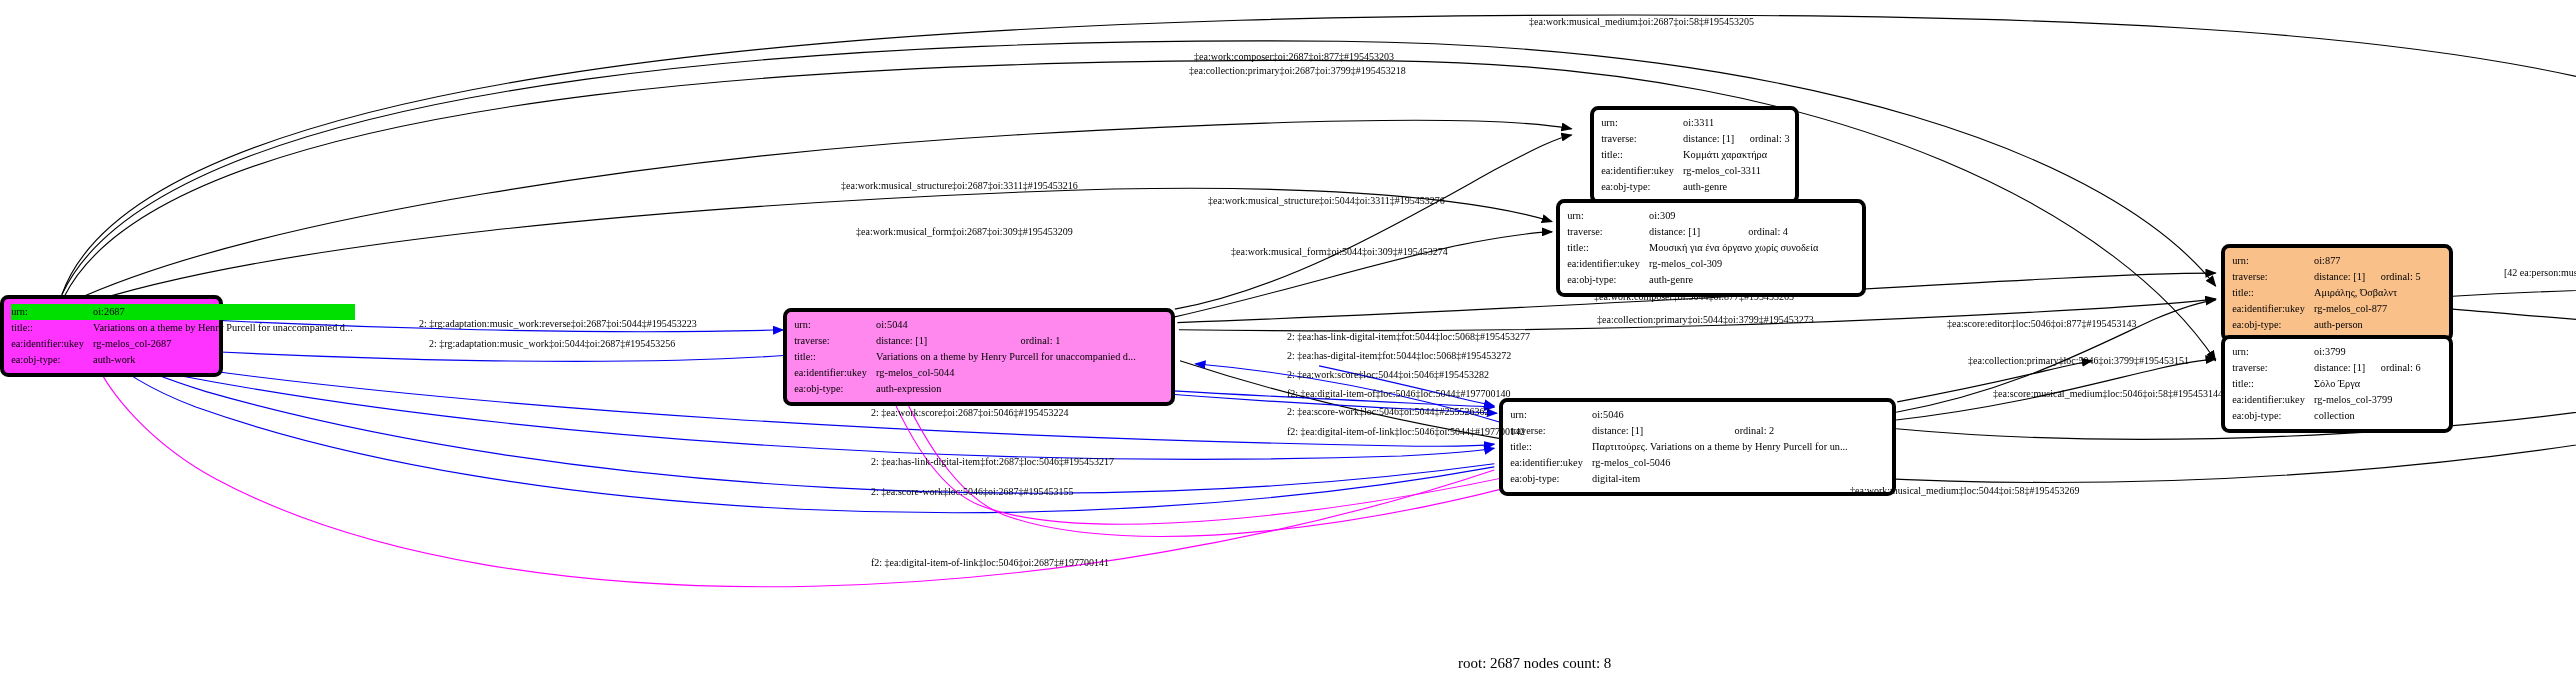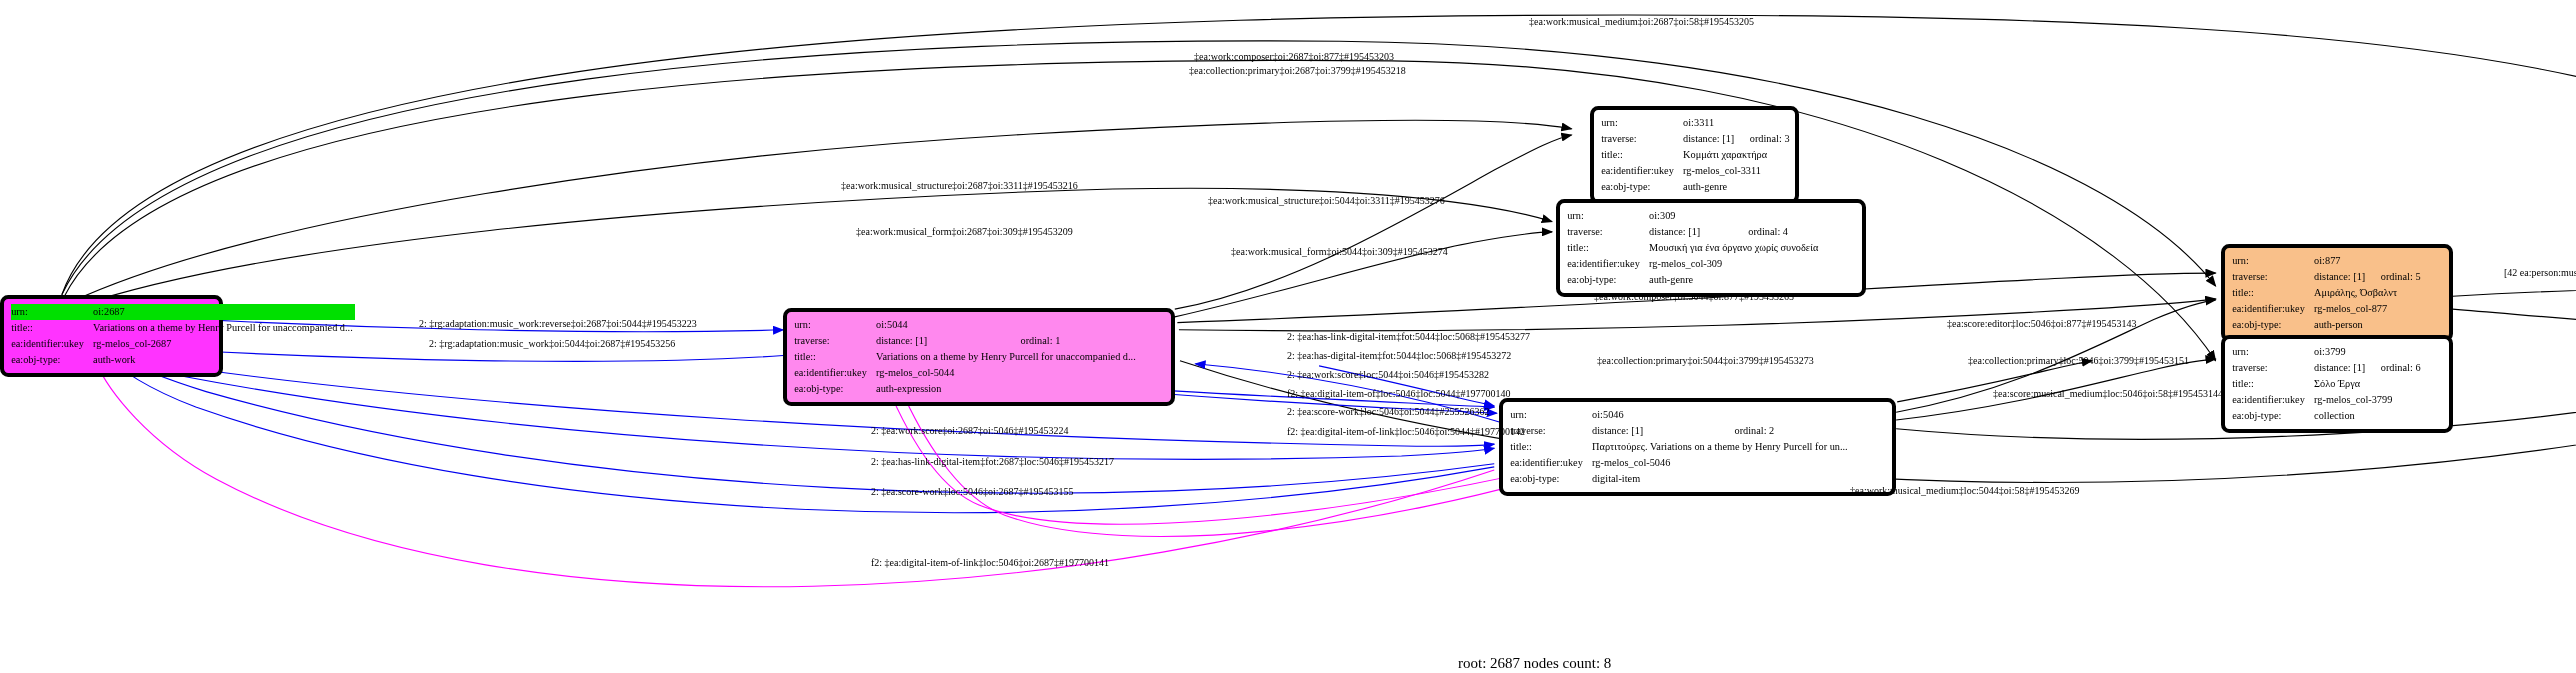--- a/index.html
+++ b/index.html
@@ -336,27 +336,27 @@
   <div class="elabel" style="left:411px;top:318px;margin-left:8px;">2: ‡rg:adaptation:music_work:reverse‡oi:2687‡oi:5044‡#195453223</div>
   <div class="elabel" style="left:429px;top:338px;">2: ‡rg:adaptation:music_work‡oi:5044‡oi:2687‡#195453256</div>
 
   <div class="elabel" style="left:1287px;top:331px;text-align:right;">2: ‡ea:has-link-digital-item‡fot:5044‡loc:5068‡#195453277</div>
   <div class="elabel" style="left:1287px;top:350px;">2: ‡ea:has-digital-item‡fot:5044‡loc:5068‡#195453272</div>
   <div class="elabel" style="left:1287px;top:369px;">2: ‡ea:work:score‡loc:5044‡oi:5046‡#195453282</div>
   <div class="elabel" style="left:1287px;top:388px;">f2: ‡ea:digital-item-of‡loc:5046‡loc:5044‡#197700140</div>
   <div class="elabel" style="left:1287px;top:406px;">2: ‡ea:score-work‡loc:5046‡oi:5044‡#255526362</div>
   <div class="elabel" style="left:1287px;top:426px;">f2: ‡ea:digital-item-of-link‡loc:5046‡oi:5044‡#197700142</div>
 
-  <div class="elabel" style="left:871px;top:407px;margin-top:18px;">2: ‡ea:work:score‡oi:2687‡oi:5046‡#195453224</div>
+  <div class="elabel" style="left:871px;top:407px;">2: ‡ea:work:score‡oi:2687‡oi:5046‡#195453224</div>
   <div class="elabel" style="left:871px;top:456px;">2: ‡ea:has-link-digital-item‡fot:2687‡loc:5046‡#195453217</div>
   <div class="elabel" style="left:871px;top:486px;">2: ‡ea:score-work‡loc:5046‡oi:2687‡#195453155</div>
   <div class="elabel" style="left:871px;top:557px;">f2: ‡ea:digital-item-of-link‡loc:5046‡oi:2687‡#197700141</div>
 
   <div class="elabel" style="left:1594px;top:291px;">‡ea:work:composer‡oi:5044‡oi:877‡#195453265</div>
-  <div class="elabel" style="left:1597px;top:314px;margin-top:41px;">‡ea:collection:primary‡oi:5044‡oi:3799‡#195453273</div>
+  <div class="elabel" style="left:1597px;top:314px;">‡ea:collection:primary‡oi:5044‡oi:3799‡#195453273</div>
   <div class="elabel" style="left:1947px;top:318px;">‡ea:score:editor‡loc:5046‡oi:877‡#195453143</div>
   <div class="elabel" style="left:1953px;top:355px;margin-left:15px;">‡ea:collection:primary‡loc:5046‡oi:3799‡#195453151</div>
   <div class="elabel" style="left:1993px;top:388px;">‡ea:score:musical_medium‡loc:5046‡oi:58‡#195453144</div>
   <div class="elabel" style="left:1850px;top:485px;">‡ea:work:musical_medium‡loc:5044‡oi:58‡#195453269</div>
 
   <div class="elabel" style="left:2504px;top:267px;">[42 ea:person:music_teaching]&gt; ‡ea:person:cognitive_object‡oi:877‡oi:58‡#24#7357343</div>
 
   <div class="footer" style="left:1458px;top:655px;">root: 2687 nodes count: 8</div>
 
 </div>

